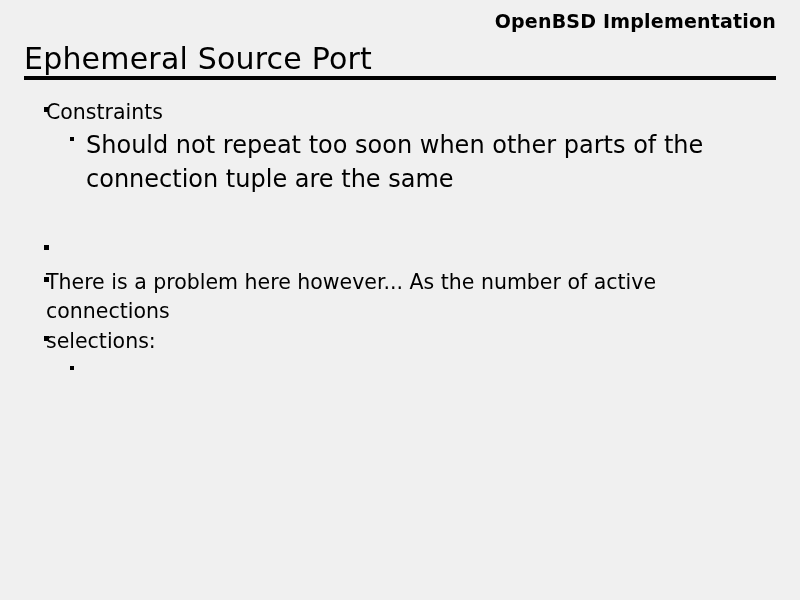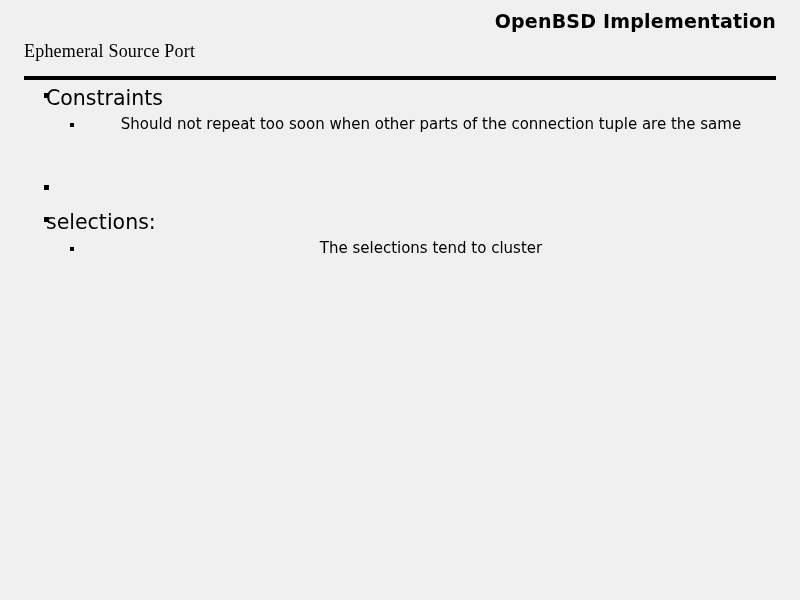--- a/index.html
+++ b/index.html
@@ -26,36 +26,35 @@
     right: 24px;
     font-size: 19px;
     font-weight: bold;
     letter-spacing: 0.2px;
     white-space: nowrap;
   }
   .slide-title {
     position: absolute;
     top: 41px;
     left: 24px;
-    font-size: 18px;
+    font-size: 30px;
     font-weight: normal;
     letter-spacing: 0.2px;
-    font-family: Liberation Serif, serif;
   }
   .title-rule {
     position: absolute;
     top: 76px;
     left: 24px;
     width: 752px;
     height: 4px;
     background: #000000;
   }
   .content {
     position: absolute;
-    top: 84px;
+    top: 98px;
     left: 24px;
     width: 752px;
   }
   .lvl1 {
     position: relative;
     padding-left: 22px;
     font-size: 20.5px;
     line-height: 1.38;
     margin: 0 0 2px 0;
   }
@@ -63,24 +62,23 @@
     position: absolute;
     left: 20px;
     top: 9px;
     width: 5px;
     height: 5px;
     background: #000000;
   }
   .lvl2 {
     position: relative;
     padding-left: 62px;
-    font-size: 15px;
+    font-size: 24px;
     line-height: 1.42;
     margin: 0 0 2px 0;
-    text-align: center;
   }
   .lvl2 > .bullet {
     position: absolute;
     left: 46px;
     top: 9px;
     width: 4px;
     height: 4px;
     background: #000000;
   }
   .lvl1 .txt, .lvl2 .txt {
@@ -113,26 +111,29 @@
     </div>
 
     <div class="spacer-lg"></div>
 
     <div class="lvl1">
       <span class="bullet"></span>
     </div>
 
     <div class="spacer-md"></div>
 
+    <div class="lvl1">
+      <span class="bullet"></span>
+      <span class="txt">There is a problem here however... As the number of active connections</span>
+    </div>
 
     <div class="lvl1">
       <span class="bullet"></span>
       <span class="txt">selections:</span>
     </div>
 
 
     <div class="lvl2">
       <span class="bullet"></span>
-      <span class="txt">The selections tend to cluster</span>
     </div>
 
   </div>
 </div>
 
 </body></html>

